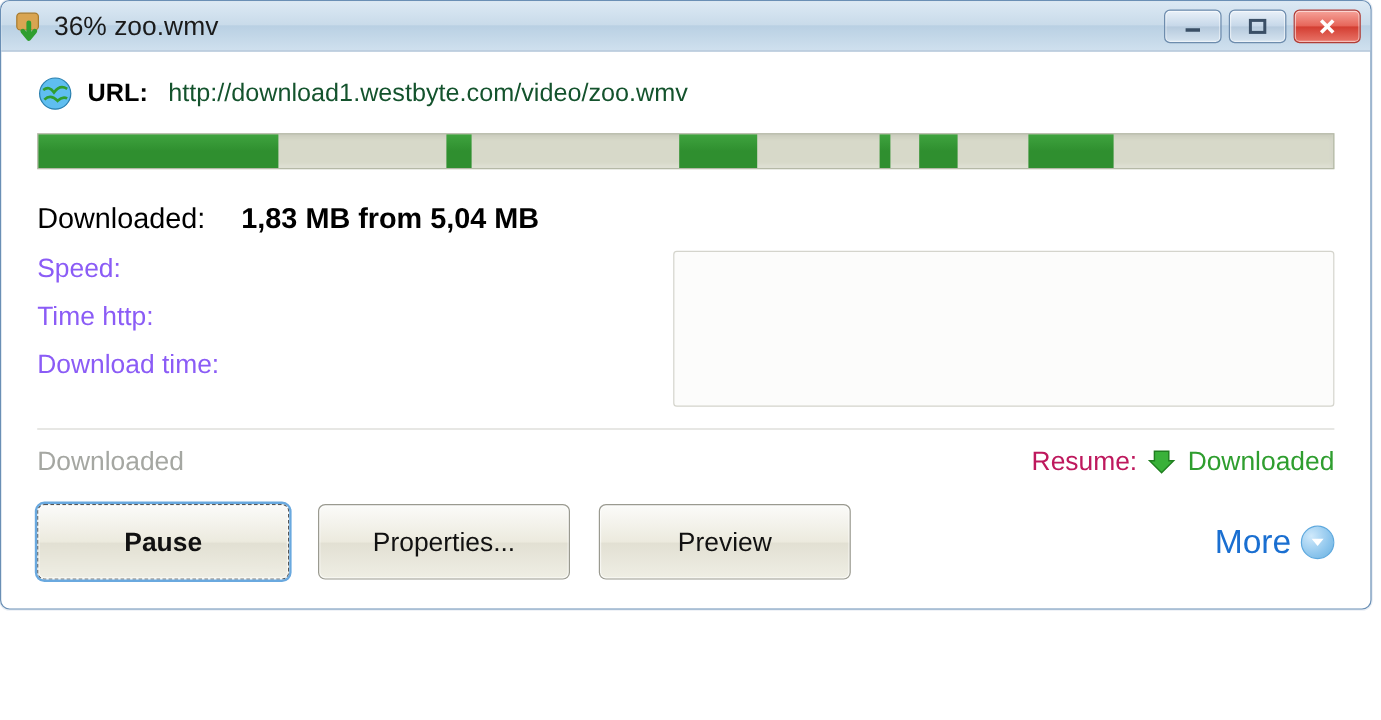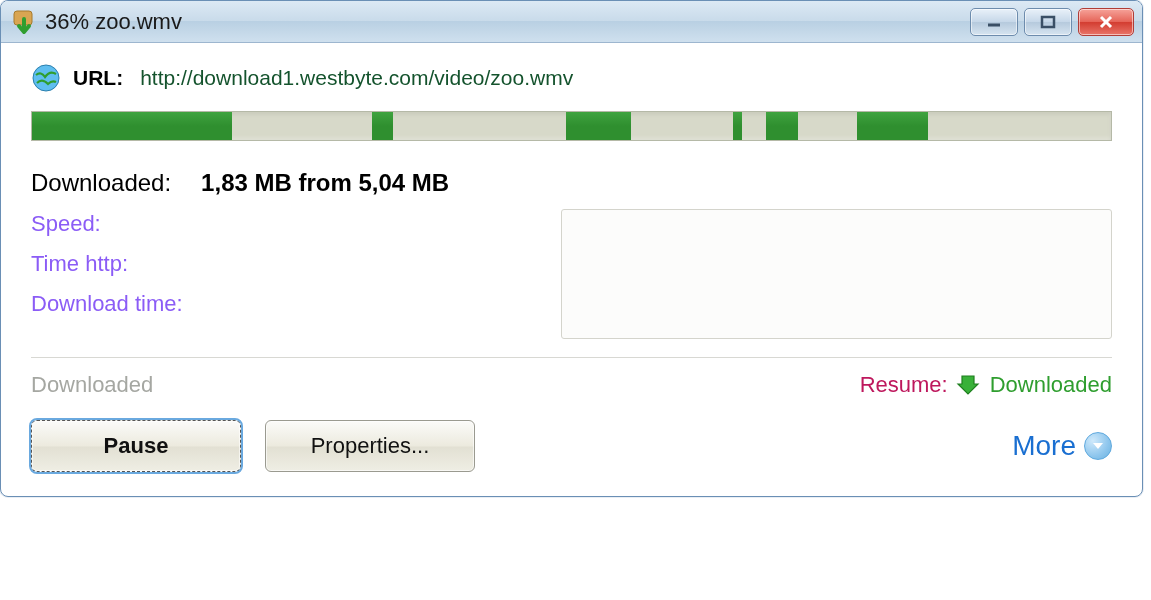--- a/index.html
+++ b/index.html
@@ -139,21 +139,21 @@
   .status-text { color: #a5a7a2; }
   .resume-label { margin-left:auto; color:#be185d; margin-right:8px; }
   .resume-icon { width:24px; height:24px; margin-right:10px; }
   .resume-val { color:#2f9e2f; font-weight:500; }
   .button-row {
     display:flex;
     align-items:center;
     gap: 24px;
   }
   .btn {
-    height: 52px;
+    height: 63px;
     min-width: 210px;
     padding: 0 22px;
     font-size: 22px;
     border: 1px solid #9a9a90;
     border-radius: 6px;
     background: linear-gradient(to bottom,#fbfbf9,#eceade 50%,#e2e0d3 52%,#efeee4);
     box-shadow: inset 0 0 0 1px rgba(255,255,255,.6);
     display:flex; align-items:center; justify-content:center;
     color:#111;
   }
@@ -269,20 +269,21 @@
         <svg viewBox="0 0 24 24">
           <path d="M12 3 L18 3 L18 11 L22 11 L12 21 L2 11 L6 11 L6 3 Z" fill="#39b139" stroke="#1f7f1f" stroke-width="1.2"></path>
         </svg>
       </span>
       <span class="resume-val">Downloaded</span>
     </div>
 
     <div class="button-row">
       <div class="btn focused">Pause</div>
       <div class="btn">Properties...</div>
+      <div class="btn">Preview</div>
       <div class="more-link">
         <span>More</span>
         <span class="chev">
           <svg viewBox="0 0 14 12">
               <path d="M2 3 L7 9 L12 3 Z" fill="#fff"></path>
             </svg>
         </span>
       </div>
     </div>
 

